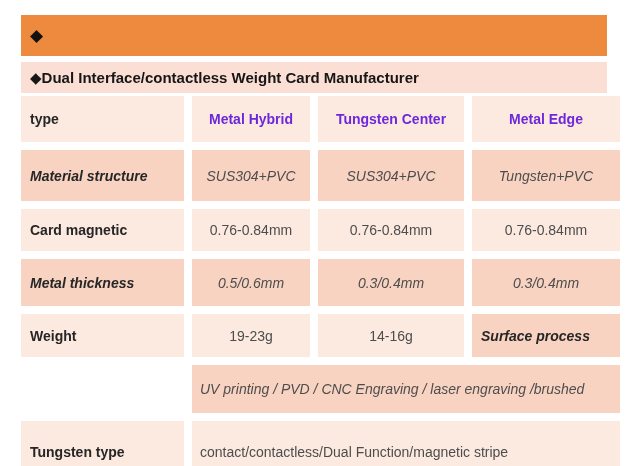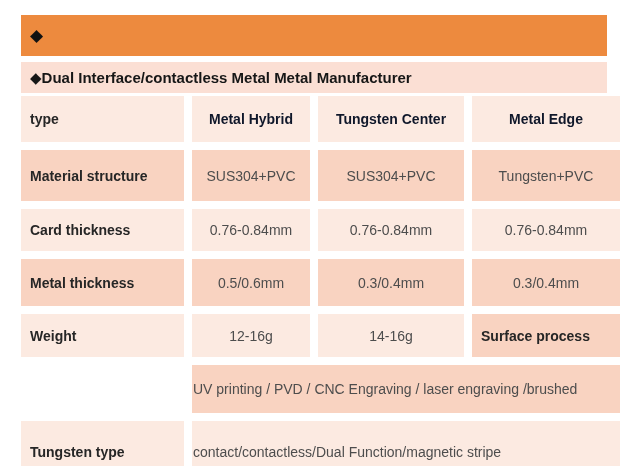--- a/index.html
+++ b/index.html
@@ -51,70 +51,70 @@
   }
   .cell.label{
     justify-content:flex-start;
     padding-left:9px;
     font-weight:bold;
     color:var(--label-text);
     font-size:14px;
   }
   .cell.head{
     font-weight:bold;
-    color:#0f172a;
+    color:#6d28d9;
   }
   .cell.span3{
     grid-column:2 / 5;
     justify-content:flex-start;
-    padding-left:1px;
+    padding-left:8px;
     text-align:right;
   }
   .r-light{background:var(--row-light);}
-  .r-dark{background:var(--row-dark);}
+  .r-dark{background:var(--row-dark);font-style:italic;}
 </style>
 </head>
 <body>
 
 <div class="page">
   <div class="content">
 
     <div class="banner-zh">
       <span>◆</span>
     </div>
 
     <div class="banner-en">
       <span>◆</span>
-        <span>Dual Interface/contactless Metal Metal Manufacturer</span>
+        <span>Dual Interface/contactless Weight Card Manufacturer</span>
     </div>
 
     <div class="spec-grid">
 
       <div class="cell label r-light">type</div>
       <div class="cell head r-light">Metal Hybrid</div>
       <div class="cell head r-light">Tungsten Center</div>
       <div class="cell head r-light">Metal Edge</div>
 
       <div class="cell label r-dark">Material structure</div>
       <div class="cell r-dark">SUS304+PVC</div>
       <div class="cell r-dark">SUS304+PVC</div>
       <div class="cell r-dark">Tungsten+PVC</div>
 
-      <div class="cell label r-light">Card thickness</div>
+      <div class="cell label r-light">Card magnetic</div>
       <div class="cell r-light">0.76-0.84mm</div>
       <div class="cell r-light">0.76-0.84mm</div>
       <div class="cell r-light">0.76-0.84mm</div>
 
       <div class="cell label r-dark">Metal thickness</div>
       <div class="cell r-dark">0.5/0.6mm</div>
       <div class="cell r-dark">0.3/0.4mm</div>
       <div class="cell r-dark">0.3/0.4mm</div>
 
       <div class="cell label r-light">Weight</div>
-      <div class="cell r-light">12-16g</div>
+      <div class="cell r-light">19-23g</div>
       <div class="cell r-light">14-16g</div>
 
       <div class="cell label r-dark">Surface process</div>
       <div class="cell span3 r-dark">UV printing / PVD / CNC Engraving / laser engraving /brushed</div>
 
       <div class="cell label r-light">Tungsten type</div>
       <div class="cell span3 r-light">contact/contactless/Dual Function/magnetic stripe</div>
 
     </div>
   </div>

